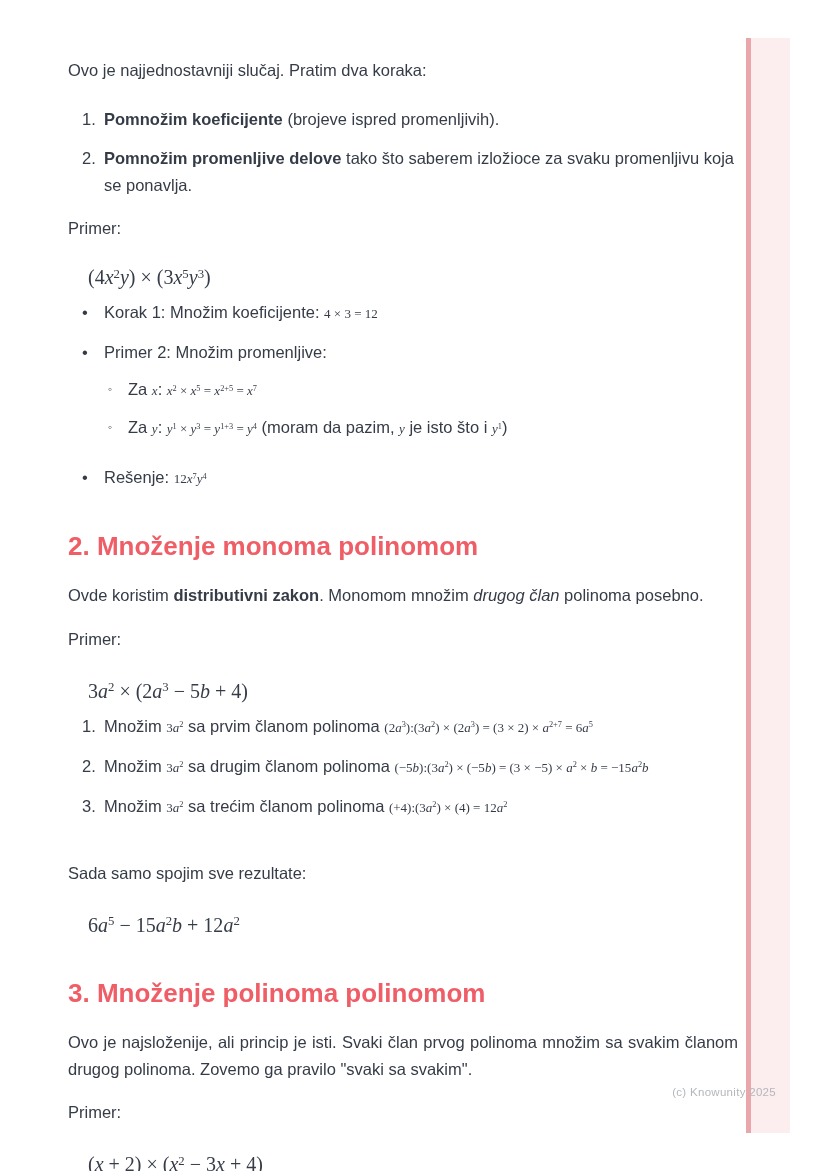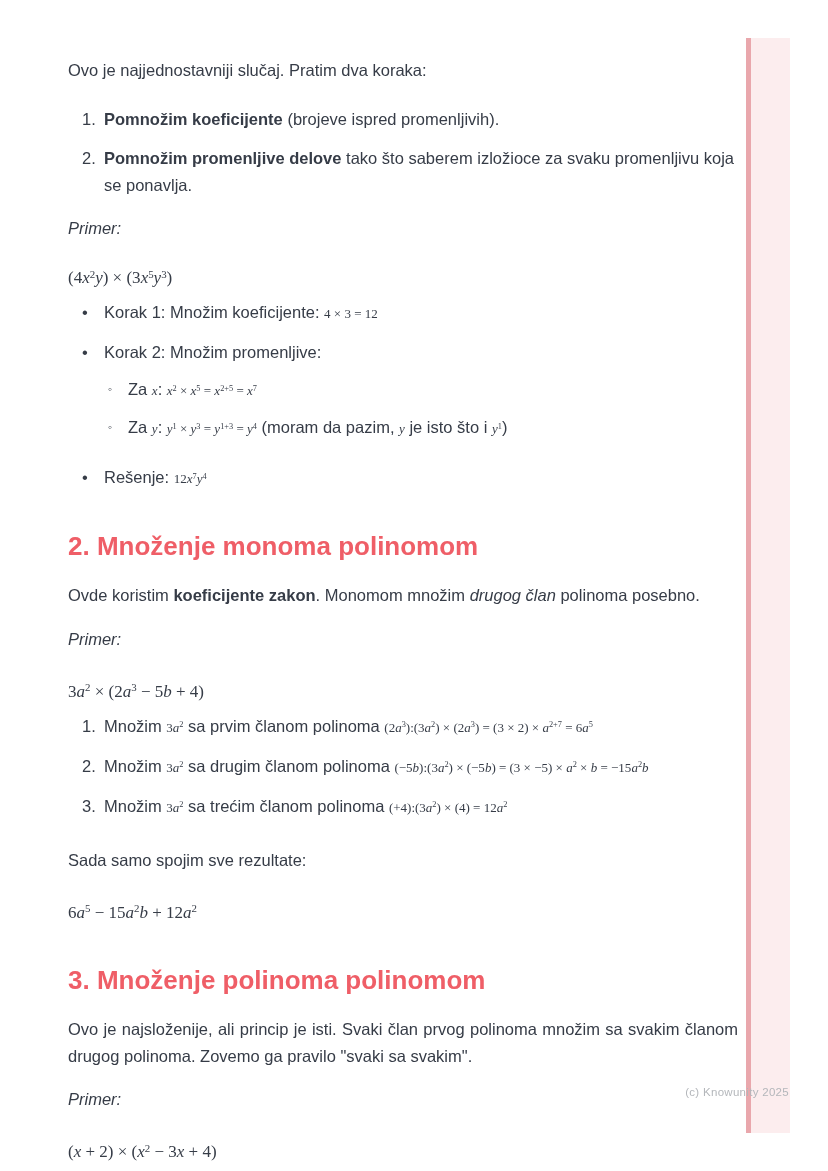--- a/index.html
+++ b/index.html
@@ -22,24 +22,24 @@
     z-index: 1;
   }
   .just { text-align: justify; }
   b { font-weight: 700; }
 
   
   .m, .math-line {
     font-family: "Liberation Serif", "DejaVu Serif", serif;
     font-size: 13px;
   }
-  .math-line { font-size: 17px; margin-top: 25px; }
+  .math-line { font-size: 20px; margin-top: 25px; margin-left: 20px; }
   sup { font-size: 64%; line-height: 0; position: relative; top: -0.5em; vertical-align: baseline; }
 
-  .primer { font-style: italic; }
+  .primer { }
 
   .section-heading {
     color: #ef5e67;
     font-size: 26px;
     font-weight: 700;
     line-height: 28px;
     margin-top: 40px;
   }
   .para { margin-top: 22px; }
 
@@ -61,21 +61,21 @@
     left: 746px; top: 38px;
     width: 44px; height: 1095px;
     background: #fcedee;
     border-left: 5px solid #e9a7ac;
     z-index: 0;
   }
 
   .watermark {
     position: absolute;
     top: 1086px;
-    right: 39px;
+    right: 52px;
     font-size: 11.5px;
     letter-spacing: 0.3px;
     color: #b4b7bb;
     z-index: 2;
   }
 </style>
 </head>
 <body>
 
 <div class="accent-bar"></div>
@@ -99,62 +99,62 @@
 
   <div class="math-line" style="margin-top:22px">(4<i>x</i><sup>2</sup><i>y</i>) × (3<i>x</i><sup>5</sup><i>y</i><sup>3</sup>)</div>
 
   <div class="list-tight">
     <div class="row">
       <span class="bullet-marker">•</span>
       <span class="row-body">Korak 1: Množim koeficijente: <span class="m">4 × 3 = 12</span></span>
     </div>
     <div class="row" style="flex-wrap:wrap">
       <span class="bullet-marker">•</span>
-      <span class="row-body">Korak 2: Množim promenljive:</span>
+      <span class="row-body">Primer 2: Množim promenljive:</span>
       <div class="sublist" style="flex-basis:100%">
         <div class="row">
           <span class="sub-marker">◦</span>
           <span class="row-body">Za <span class="m"><i>x</i></span>: <span class="m"><i>x</i><sup>2</sup> × <i>x</i><sup>5</sup> = <i>x</i><sup>2+5</sup> = <i>x</i><sup>7</sup></span></span>
         </div>
         <div class="row">
           <span class="sub-marker">◦</span>
           <span class="row-body">Za <span class="m"><i>y</i></span>: <span class="m"><i>y</i><sup>1</sup> × <i>y</i><sup>3</sup> = <i>y</i><sup>1+3</sup> = <i>y</i><sup>4</sup></span> (moram da pazim, <span class="m"><i>y</i></span> je isto što i <span class="m"><i>y</i><sup>1</sup></span>)</span>
         </div>
       </div>
     </div>
     <div class="row">
       <span class="bullet-marker">•</span>
       <span class="row-body">Rešenje: <span class="m">12<i>x</i><sup>7</sup><i>y</i><sup>4</sup></span></span>
     </div>
   </div>
 
   <h2 class="section-heading">2. Množenje monoma polinomom</h2>
 
-  <p class="para just">Ovde koristim <b>koeficijente zakon</b>. Monomom množim <i>drugog član</i> polinoma posebno.</p>
+  <p class="para just">Ovde koristim <b>distributivni zakon</b>. Monomom množim <i>drugog član</i> polinoma posebno.</p>
 
   <p class="primer">Primer:</p>
 
   <div class="math-line">3<i>a</i><sup>2</sup> × (2<i>a</i><sup>3</sup> − 5<i>b</i> + 4)</div>
 
   <div class="list-tight">
     <div class="row">
       <span class="marker">1.</span>
       <span class="row-body">Množim <span class="m">3<i>a</i><sup>2</sup></span> sa prvim članom polinoma <span class="m">(2<i>a</i><sup>3</sup>):(3<i>a</i><sup>2</sup>) × (2<i>a</i><sup>3</sup>) = (3 × 2) × <i>a</i><sup>2+7</sup> = 6<i>a</i><sup>5</sup></span></span>
     </div>
     <div class="row">
       <span class="marker">2.</span>
       <span class="row-body">Množim <span class="m">3<i>a</i><sup>2</sup></span> sa drugim članom polinoma <span class="m">(−5<i>b</i>):(3<i>a</i><sup>2</sup>) × (−5<i>b</i>) = (3 × −5) × <i>a</i><sup>2</sup> × <i>b</i> = −15<i>a</i><sup>2</sup><i>b</i></span></span>
     </div>
     <div class="row">
       <span class="marker">3.</span>
       <span class="row-body">Množim <span class="m">3<i>a</i><sup>2</sup></span> sa trećim članom polinoma <span class="m">(+4):(3<i>a</i><sup>2</sup>) × (4) = 12<i>a</i><sup>2</sup></span></span>
     </div>
   </div>
 
-  <p class="para" style="margin-top:26px">Sada samo spojim sve rezultate:</p>
+  <p class="para" style="margin-top:39px">Sada samo spojim sve rezultate:</p>
 
   <div class="math-line">6<i>a</i><sup>5</sup> − 15<i>a</i><sup>2</sup><i>b</i> + 12<i>a</i><sup>2</sup></div>
 
   <h2 class="section-heading">3. Množenje polinoma polinomom</h2>
 
   <p class="para just">Ovo je najsloženije, ali princip je isti. Svaki član prvog polinoma množim sa svakim članom drugog polinoma. Zovemo ga pravilo "svaki sa svakim".</p>
 
   <p class="primer">Primer:</p>
 
   <div class="math-line">(<i>x</i> + 2) × (<i>x</i><sup>2</sup> − 3<i>x</i> + 4)</div>

